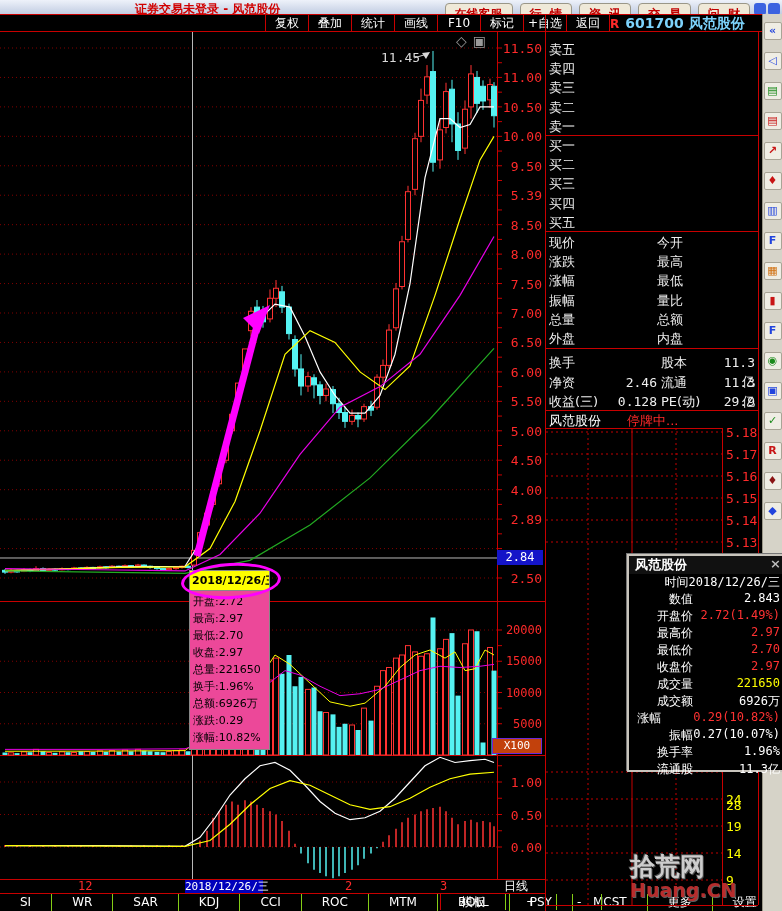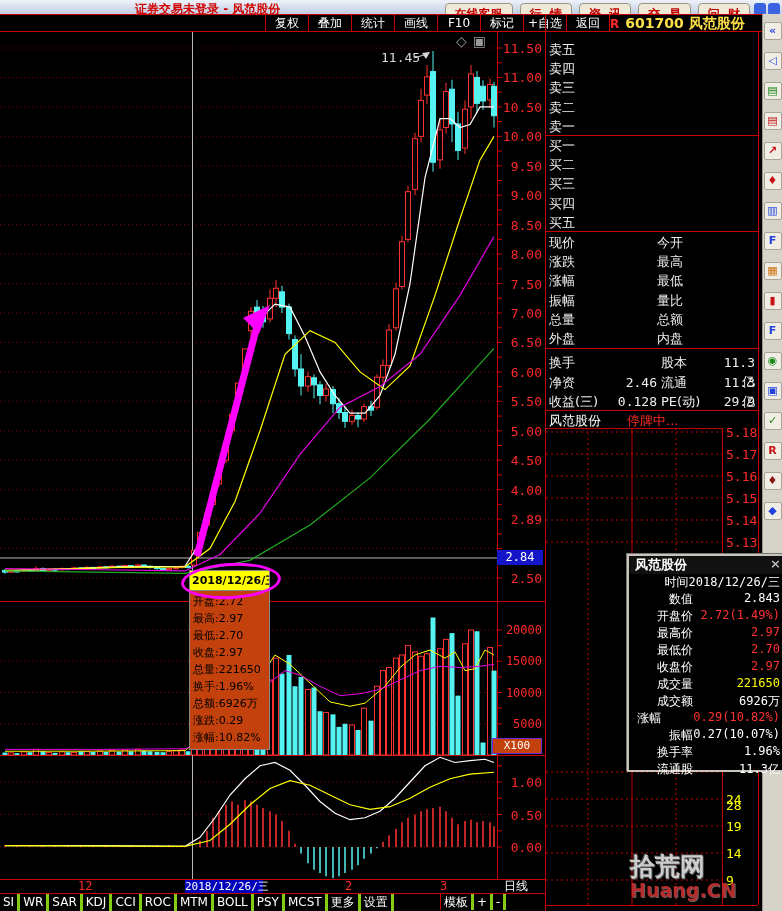--- a/index.html
+++ b/index.html
@@ -16,60 +16,60 @@
   .win-controls{position:absolute;right:2px;top:3px;display:flex;gap:2px;}
   .winctl{width:12px;height:12px;background:#3b62e0;border:1px solid #1d3doc;border-radius:3px;border-color:#24409c;}
   
   .toolbar-row{position:absolute;left:0;top:15px;width:762px;height:16px;background:#000;}
   .chart-toolbar{position:absolute;left:265px;top:0;display:flex;height:16px;}
   .cbtn{min-width:34px;padding:0 4px;border-left:1px solid #c80000;color:#fff;
     font:12px "DejaVu Sans",sans-serif;text-align:center;line-height:16px;white-space:nowrap;}
   .cbtn:last-child{border-right:1px solid #c80000;}
   .stock-label{position:absolute;left:610px;top:0;white-space:nowrap;line-height:16px;}
   .r-flag{color:#ff2a2a;font:bold 12px "DejaVu Sans",sans-serif;margin-right:6px;}
-  .stock-code,.stock-name{color:#fde047;font:bold 14px "DejaVu Sans",sans-serif;}
+  .stock-code,.stock-name{color:#7dd3fc;font:bold 14px "DejaVu Sans",sans-serif;}
   
   .pl{position:absolute;left:500px;width:42px;text-align:right;color:#ff2a2a;
       font:13px "DejaVu Sans Mono",monospace;}
   .pl2{position:absolute;left:498px;width:44px;text-align:right;color:#ff2a2a;
       font:12px "DejaVu Sans Mono",monospace;}
   .price-tag{position:absolute;left:497px;top:550px;width:46px;height:15px;background:#1414c8;
       color:#fff;font:12px "DejaVu Sans Mono",monospace;text-align:center;line-height:15px;}
   .x100-box{position:absolute;left:492px;top:738px;width:48px;height:14px;border:1px solid #6d28d9;
       color:#fff;font:11px "DejaVu Sans Mono",monospace;text-align:center;line-height:14px;background:#c2410c;}
   .chart-icons{position:absolute;left:456px;top:33px;color:#9a9a9a;font:14px "DejaVu Sans",sans-serif;letter-spacing:6px;}
   
   .timeline{position:absolute;left:0;top:880px;width:545px;height:13px;background:#000;}
   .tmark{position:absolute;top:0;color:#ff2a2a;font:12px "DejaVu Sans Mono",monospace;line-height:13px;}
   .datebox{position:absolute;left:185px;top:0;width:78px;height:13px;background:#0000bb;color:#fff;
       font:11px "DejaVu Sans Mono",monospace;text-align:center;line-height:13px;white-space:nowrap;}
   .period{position:absolute;left:504px;top:0;color:#fff;font:12px "DejaVu Sans",sans-serif;line-height:13px;}
   .bottom-bar{position:absolute;left:0;top:893px;width:545px;height:18px;background:#000;
       border-top:1px solid #c80000;border-bottom:1px solid #c80000;display:flex;}
-  .ind{padding:0 3px;border-right:3px solid #84cc16;color:#fff;font:12px "DejaVu Sans",sans-serif;
+  .ind{padding:0 20px;border-right:1px solid #84cc16;color:#fff;font:12px "DejaVu Sans",sans-serif;
       line-height:16px;white-space:nowrap;}
   .ind-right{position:absolute;left:440px;top:0;display:flex;height:16px;border-left:1px solid #c80000;}
   
   .qrow{position:absolute;left:549px;color:#eee;font:13px "DejaVu Sans",sans-serif;line-height:19px;white-space:nowrap;}
   .frow{position:absolute;left:549px;width:205px;display:flex;color:#eee;font:13px "DejaVu Sans",sans-serif;line-height:19px;}
   .frow .fl{width:108px;}
   .srow{position:absolute;left:549px;width:206px;display:grid;grid-template-columns:58px 54px 52px 1fr;
       color:#eee;font:13px "DejaVu Sans",sans-serif;line-height:19px;}
   .srow .num{text-align:right;font-family:"DejaVu Sans Mono",monospace;padding-right:4px;}
   .srow .num2{text-align:right;font-family:"DejaVu Sans Mono",monospace;}
   .name-row{position:absolute;left:549px;top:412px;width:206px;color:#fff;
       font:13px "DejaVu Sans",sans-serif;white-space:nowrap;}
   .status{color:#ff2a2a;margin-left:26px;margin-top:16px;}
   .mini-pl{position:absolute;left:726px;width:32px;color:#ff2a2a;font:13px "DejaVu Sans Mono",monospace;}
   .mini-vl{position:absolute;left:726px;width:32px;color:#ffff00;font:13px "DejaVu Sans Mono",monospace;}
   
   .tooltip{position:absolute;left:189px;top:570px;width:81px;z-index:5;}
   .tt-header{background:#ffff00;color:#000;font:bold 11px "DejaVu Sans",sans-serif;height:19px;
       line-height:19px;overflow:hidden;white-space:nowrap;padding-left:2px;border:1px solid #888;}
-  .tt-body{background:#c2410c;color:#000;font:11px "DejaVu Sans",sans-serif;padding:2px 0 3px 3px;border:1px solid #888;border-top:0;}
+  .tt-body{background:#ec4899;color:#000;font:11px "DejaVu Sans",sans-serif;padding:2px 0 3px 3px;border:1px solid #888;border-top:0;}
   .tt-row{line-height:17px;white-space:nowrap;}
   .ellipse{position:absolute;left:181px;top:563px;width:94px;height:30px;border:3px solid #ff00ff;
       border-radius:50%;transform:rotate(-3deg);z-index:6;}
   
   .popup{position:absolute;left:627px;top:554px;width:155px;height:214px;z-index:7;
       background:#000;border:2px solid #c8c4bc;box-shadow:-1px -1px 0 #777;}
   .popup-title{height:18px;background:#111;color:#fff;font:bold 13px "DejaVu Sans",sans-serif;
       line-height:18px;padding-left:6px;position:relative;}
   .popup-close{position:absolute;right:3px;top:0;color:#bbb;font:bold 13px "DejaVu Sans",sans-serif;cursor:default;}
   .popup-rows{display:flex;flex-direction:column;justify-content:space-around;height:192px;padding:0 4px 2px 2px;}
@@ -607,21 +607,21 @@
   <div class="chart-icons">
     <span id="chart-icon-0">◇</span><span id="chart-icon-1">▣</span>
   </div>
 
   <div id="axis-layer">
       <div class="pl" style="top: 41px;">11.50</div>
       <div class="pl" style="top: 70.445px;">11.00</div>
       <div class="pl" style="top: 99.89px;">10.50</div>
       <div class="pl" style="top: 129.335px;">10.00</div>
       <div class="pl" style="top: 158.78px;">9.50</div>
-      <div class="pl" style="top: 188.225px;">9.00</div>
+      <div class="pl" style="top: 188.225px;">5.39</div>
       <div class="pl" style="top: 217.67px;">8.50</div>
       <div class="pl" style="top: 247.115px;">8.00</div>
       <div class="pl" style="top: 276.56px;">7.50</div>
       <div class="pl" style="top: 306.005px;">7.00</div>
       <div class="pl" style="top: 335.45px;">6.50</div>
       <div class="pl" style="top: 364.895px;">6.00</div>
       <div class="pl" style="top: 394.34px;">5.50</div>
       <div class="pl" style="top: 423.785px;">5.00</div>
       <div class="pl" style="top: 453.23px;">4.50</div>
       <div class="pl" style="top: 482.675px;">4.00</div>

